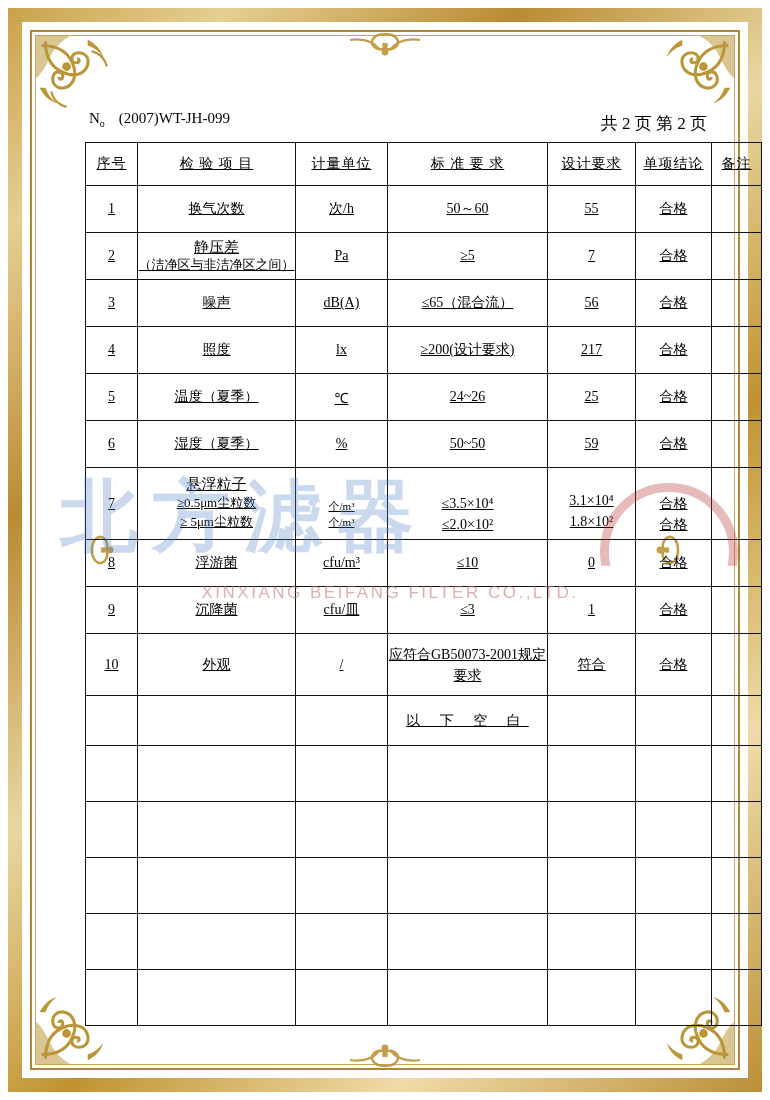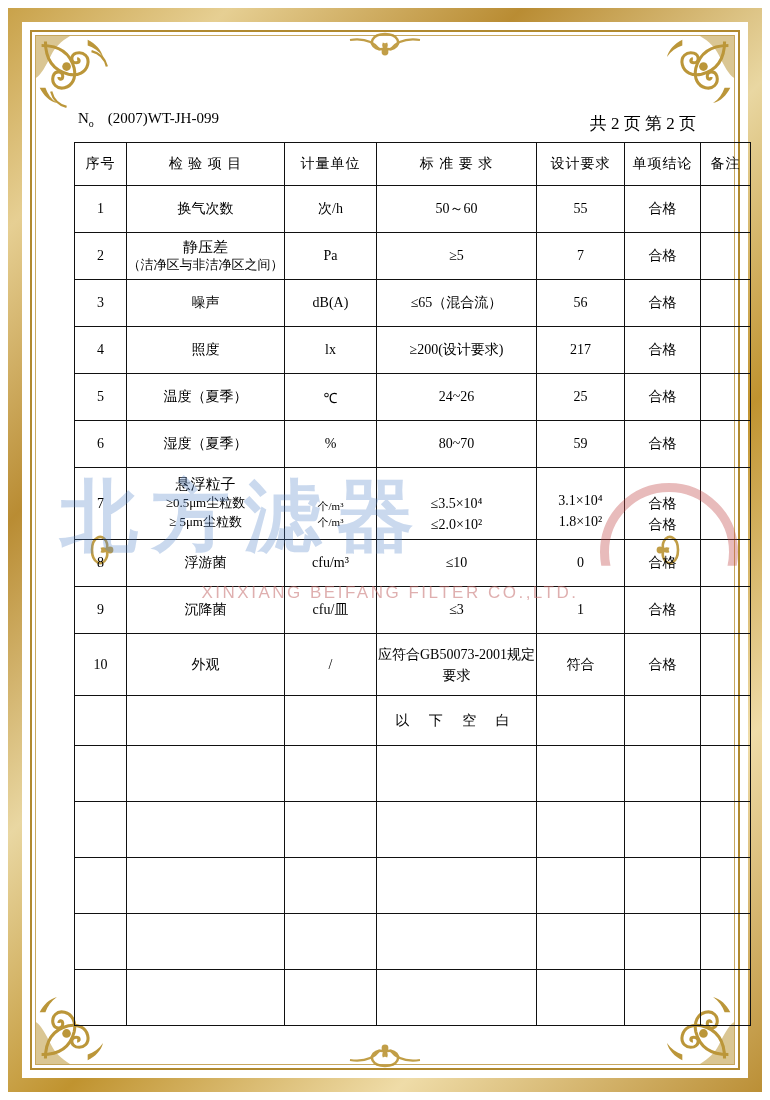--- a/index.html
+++ b/index.html
@@ -81,24 +81,25 @@
   }
   .edge-orn svg { display: block; width: 100%; height: 100%; }
   .edge-top    { left: 50%; top: 30px;    transform: translateX(-50%); width: 150px; height: 34px; }
   .edge-bottom { left: 50%; bottom: 30px; transform: translateX(-50%) scaleY(-1); width: 150px; height: 34px; }
   .edge-left   { top: 50%; left: 30px;    transform: translateY(-50%) rotate(-90deg); width: 150px; height: 34px; }
   .edge-right  { top: 50%; right: 30px;   transform: translateY(-50%) rotate(90deg); width: 150px; height: 34px; }
 
   
   .content {
     position: absolute;
-    left: 60px;
+    left: 71px;
     top: 110px;
     width: 650px;
     height: 930px;
+    text-decoration: underline;
   }
 
   .doc-head {
     position: relative;
     height: 26px;
     margin-bottom: 6px;
     font-size: 15px;
     color: #000;
   }
   .doc-no {
@@ -375,21 +376,21 @@
           <td>24~26</td>
           <td>25</td>
           <td>合格</td>
           <td></td>
         </tr>
 
         <tr>
           <td>6</td>
           <td class="cell-item-main">湿度（夏季）</td>
           <td>%</td>
-          <td>80~70</td>
+          <td>50~50</td>
           <td>59</td>
           <td>合格</td>
           <td></td>
         </tr>
 
         <tr style="height:72px;">
           <td>7</td>
           <td>
             <div class="cell-item-main">悬浮粒子</div>
             <div class="two-line">

